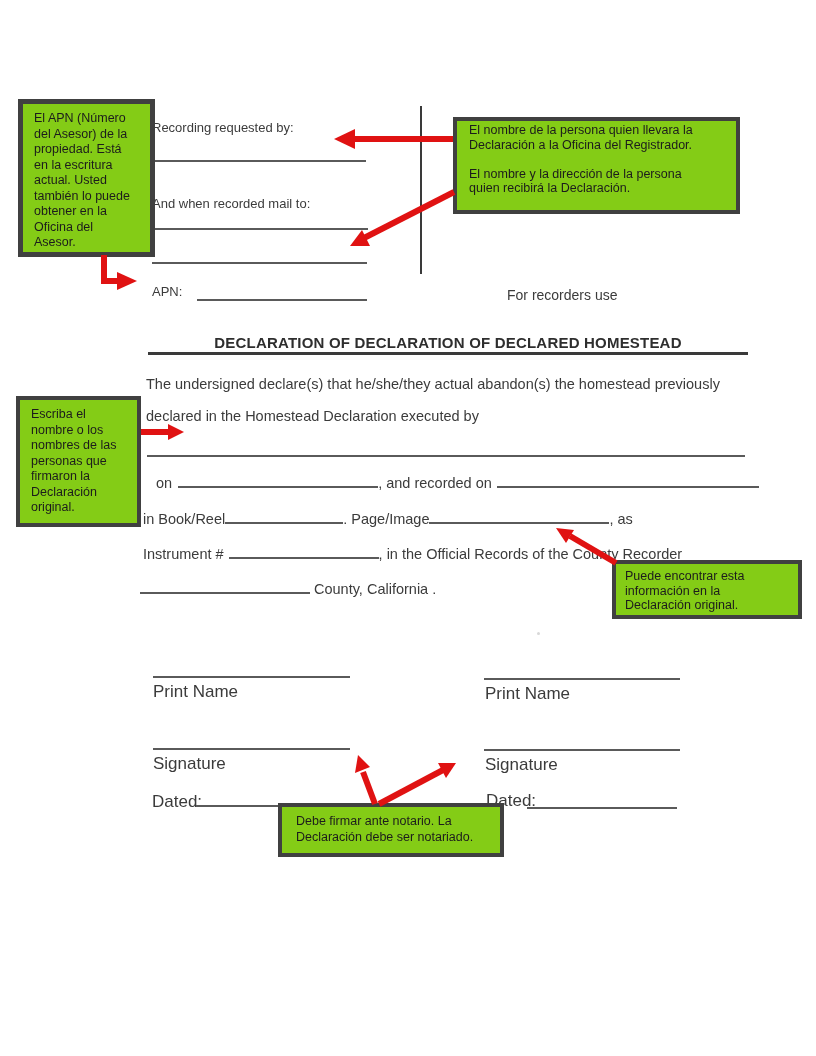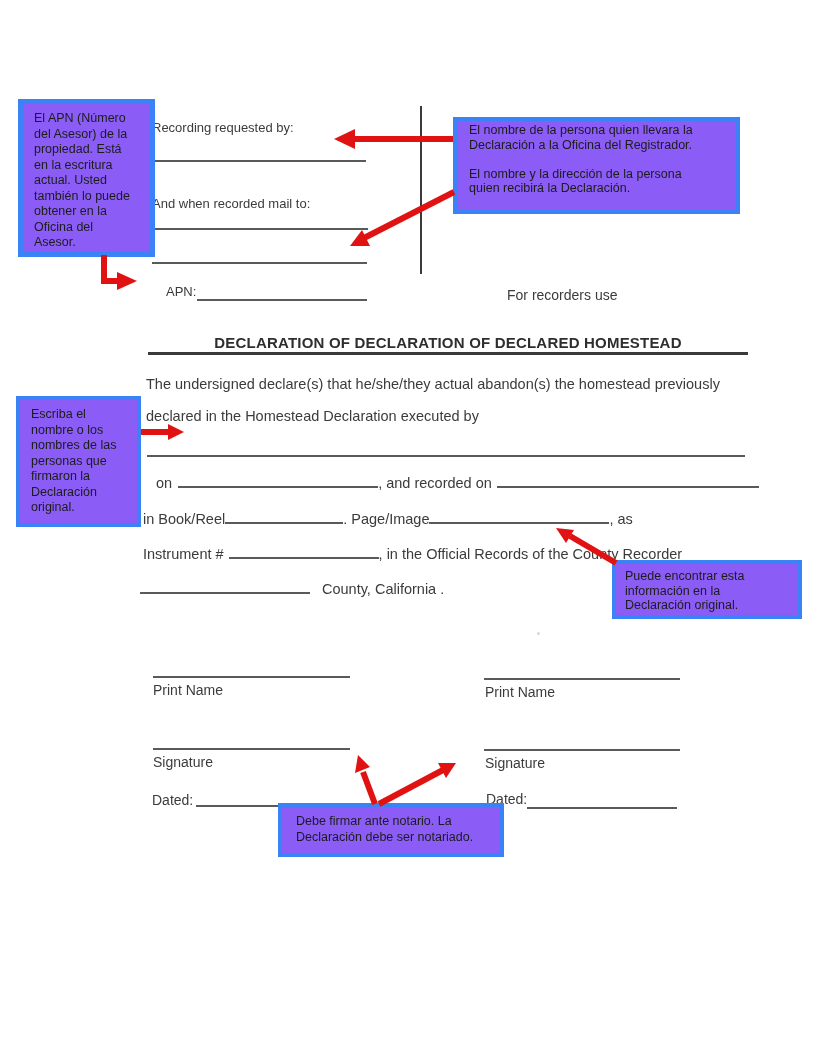--- a/index.html
+++ b/index.html
@@ -10,42 +10,42 @@
   .t{position:absolute;white-space:nowrap;}
   .small{font-size:13px;}
   .body{font-size:14.5px;}
   .title{position:absolute;font-size:15px;font-weight:bold;color:#2e2e2e;
          text-align:center;letter-spacing:.2px;white-space:nowrap;}
   .rule{position:absolute;height:0;border-top:2px solid #5a5a5a;}
   .rule.thick{border-top:3px solid #3a3a3a;}
   .vrule{position:absolute;width:2px;background:#3a3a3a;}
   .blank{display:inline-block;border-bottom:2px solid #5a5a5a;height:15px;vertical-align:baseline;}
   .note{
-    position:absolute;border:4px solid #3b82f6;background:#8b5cf6;color:#1c1c1c;
+    position:absolute;border:4px solid #404040;background:#84cc16;color:#1c1c1c;
     font-size:12.5px;line-height:15.5px;white-space:pre-line;
     padding:7px 6px 6px 11px;box-sizing:border-box;z-index:5;
   }
   .note.b5{border-width:5px;}
   .arrows{position:absolute;left:0;top:0;z-index:8;pointer-events:none;}
-  .sig-label{font-size:14px;}
+  .sig-label{font-size:17px;}
   .dot{position:absolute;width:3px;height:3px;background:#d8d8d8;border-radius:50%;}
 </style>
 </head>
 <body>
 
 <div class="page">
 
   <div class="t small" style="left:152px;top:120px">Recording requested by:</div>
   <div class="rule" style="left:152px;top:160px;width:214px"></div>
 
   <div class="t small" style="left:152px;top:196px">And when recorded mail to:</div>
   <div class="rule" style="left:152px;top:228px;width:216px"></div>
   <div class="rule" style="left:152px;top:262px;width:215px"></div>
 
-  <div class="t small" style="left:166px;top:284px">APN:</div>
+  <div class="t small" style="left:152px;top:284px">APN:</div>
   <div class="rule" style="left:197px;top:299px;width:170px"></div>
 
   <div class="vrule" style="left:420px;top:106px;height:168px"></div>
 
   <div class="t" style="left:507px;top:287px;font-size:14px">For recorders use</div>
 
   <div class="title" style="left:148px;top:334px;width:600px">DECLARATION OF DECLARATION OF DECLARED HOMESTEAD</div>
   <div class="rule thick" style="left:148px;top:352px;width:600px"></div>
 
   <div class="t body" style="left:146px;top:376px">The undersigned declare(s) that he/she/they actual abandon(s) the homestead previously</div>
@@ -58,21 +58,21 @@
 
   <div class="t body" style="left:143px;top:507px">
     <span>in Book/Reel</span><span class="blank" style="width:118px"></span><span>. Page/Image</span><span class="blank" style="width:180px"></span><span>, as</span>
   </div>
 
   <div class="t body" style="left:143px;top:542px">
     <span>Instrument #</span><span class="blank" style="width:150px;margin-left:5px"></span><span>, in the Official Records of the County Recorder</span>
   </div>
 
   <div class="t body" style="left:140px;top:577px">
-    <span class="blank" style="width:170px"></span><span style="margin-left:12px">County, California .</span>
+    <span class="blank" style="width:170px"></span><span style="margin-left:4px">County, California .</span>
   </div>
 
   <div class="dot" style="left:537px;top:632px"></div>
 
   <div class="rule" style="left:153px;top:676px;width:197px"></div>
   <div class="t sig-label" style="left:153px;top:682px">Print Name</div>
 
   <div class="rule" style="left:153px;top:748px;width:197px"></div>
   <div class="t sig-label" style="left:153px;top:754px">Signature</div>
 

